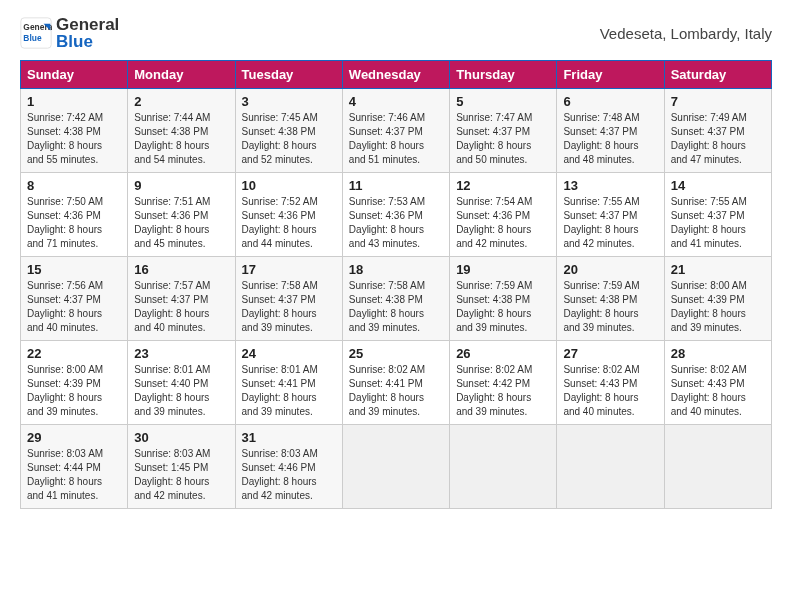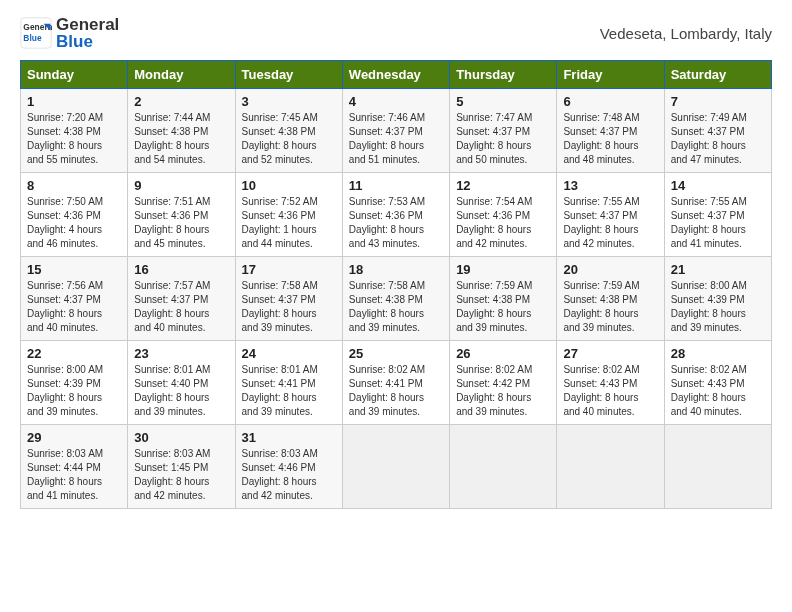--- a/index.html
+++ b/index.html
@@ -62,21 +62,21 @@
       font-size: 15px;
       color: #444;
       margin-top: 9px;
     }
     .calendar {
       width: 100%;
       border-collapse: collapse;
       margin-top: 4px;
     }
     .calendar th {
-      background: #4d7c0f;
+      background: #be185d;
       color: #fff;
       font-size: 13px;
       font-weight: bold;
       padding: 6px 6px;
       text-align: left;
       border: 1px solid #1565c0;
     }
     .calendar td {
       vertical-align: top;
       border: 1px solid #ccc;
@@ -140,21 +140,21 @@
           <th>Thursday</th>
           <th>Friday</th>
           <th>Saturday</th>
         </tr>
     </thead>
     <tbody id="calendar-body">
     <tr>
           <td>
           <span class="day-num">1</span>
           <div class="day-info">
-            <span>Sunrise: 7:20 AM</span><br>
+            <span>Sunrise: 7:42 AM</span><br>
             <span>Sunset: 4:38 PM</span><br>
             <span>Daylight: 8 hours and 55 minutes.</span>
           </div>
         </td>
           <td>
           <span class="day-num">2</span>
           <div class="day-info">
             <span>Sunrise: 7:44 AM</span><br>
             <span>Sunset: 4:38 PM</span><br>
             <span>Daylight: 8 hours and 54 minutes.</span>
@@ -200,37 +200,37 @@
             <span>Daylight: 8 hours and 47 minutes.</span>
           </div>
         </td>
         </tr>
         <tr>
           <td>
           <span class="day-num">8</span>
           <div class="day-info">
             <span>Sunrise: 7:50 AM</span><br>
             <span>Sunset: 4:36 PM</span><br>
-            <span>Daylight: 4 hours and 46 minutes.</span>
+            <span>Daylight: 8 hours and 71 minutes.</span>
           </div>
         </td>
           <td>
           <span class="day-num">9</span>
           <div class="day-info">
             <span>Sunrise: 7:51 AM</span><br>
             <span>Sunset: 4:36 PM</span><br>
             <span>Daylight: 8 hours and 45 minutes.</span>
           </div>
         </td>
           <td>
           <span class="day-num">10</span>
           <div class="day-info">
             <span>Sunrise: 7:52 AM</span><br>
             <span>Sunset: 4:36 PM</span><br>
-            <span>Daylight: 1 hours and 44 minutes.</span>
+            <span>Daylight: 8 hours and 44 minutes.</span>
           </div>
         </td>
           <td>
           <span class="day-num">11</span>
           <div class="day-info">
             <span>Sunrise: 7:53 AM</span><br>
             <span>Sunset: 4:36 PM</span><br>
             <span>Daylight: 8 hours and 43 minutes.</span>
           </div>
         </td>

